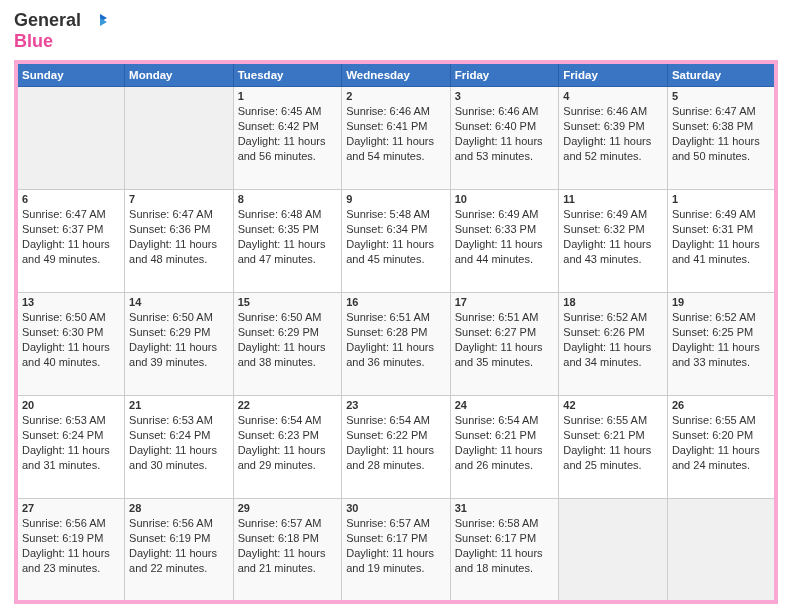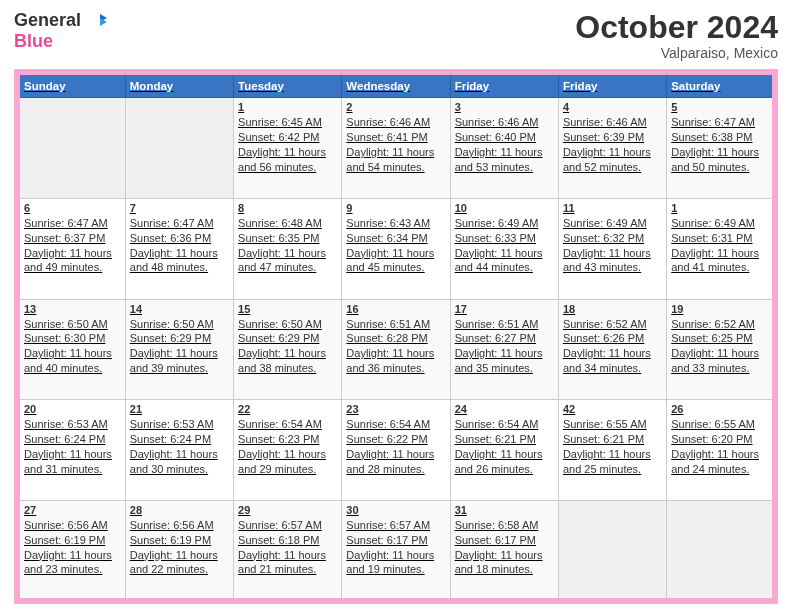--- a/index.html
+++ b/index.html
@@ -57,25 +57,24 @@
       font-weight: bold;
       color: #333;
       line-height: 1.1;
     }
     .location {
       font-size: 14px;
       color: #555;
     }
     .calendar {
       flex: 1;
-      border: 6px solid #f9a8d4;
+      border: 4px solid #f9a8d4;
       border-collapse: collapse;
       width: 100%;
       table-layout: fixed;
-      text-decoration: underline;
     }
     .calendar thead tr th {
       background: #3a75c4;
       color: #fff;
       font-size: 11.5px;
       font-weight: bold;
       padding: 5px 4px;
       text-align: left;
       border: 1px solid #2a60aa;
     }
@@ -117,24 +116,20 @@
     <div class="logo">
       <div class="logo-text">
         <span class="logo-general">General</span>
         <svg class="logo-icon" viewBox="0 0 18 18">
           <polygon points="9,2 16,6 9,10" fill="#1a6dcc"></polygon>
           <polygon points="9,6 16,10 9,14" fill="#3a9ad9"></polygon>
         </svg>
       </div>
       <span class="logo-blue">Blue</span>
     </div>
-    <div class="title-block">
-      <div class="month-title">October 2024</div>
-      <div class="location">Valparaiso, Mexico</div>
-    </div>
   </div>
 
   <table class="calendar">
     <thead>
       <tr>
       <th>Sunday</th>
           <th>Monday</th>
           <th>Tuesday</th>
           <th>Wednesday</th>
           <th>Friday</th>
@@ -191,21 +186,21 @@
 Daylight: 11 hours and 48 minutes.</div>
           </td>
           <td>
             <span class="day-number">8</span>
             <div class="day-info">Sunrise: 6:48 AM
 Sunset: 6:35 PM
 Daylight: 11 hours and 47 minutes.</div>
           </td>
           <td>
             <span class="day-number">9</span>
-            <div class="day-info">Sunrise: 6:43 AM
+            <div class="day-info">Sunrise: 5:48 AM
 Sunset: 6:34 PM
 Daylight: 11 hours and 45 minutes.</div>
           </td>
           <td>
             <span class="day-number">10</span>
             <div class="day-info">Sunrise: 6:49 AM
 Sunset: 6:33 PM
 Daylight: 11 hours and 44 minutes.</div>
           </td>
           <td>

